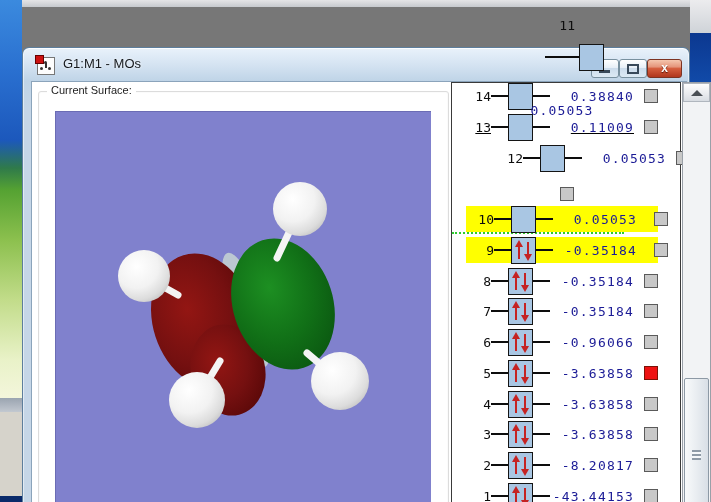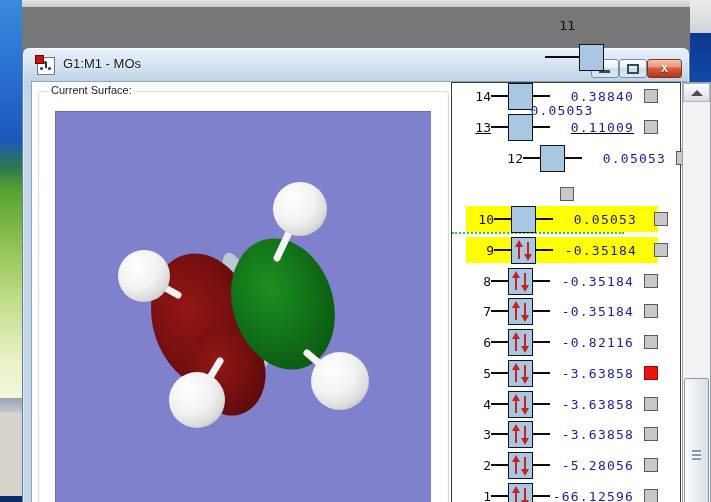--- a/index.html
+++ b/index.html
@@ -291,21 +291,21 @@
         <svg width="23" height="25">
           <g stroke="#c52222" stroke-width="2" fill="none">
             <line x1="7" y1="5" x2="7" y2="21"></line>
             <line x1="16" y1="4" x2="16" y2="20"></line>
           </g>
           <polygon points="3,9 7,2 11,9" fill="#c52222"></polygon>
           <polygon points="12,16 16,23 20,16" fill="#c52222"></polygon>
         </svg>
       </span>
     </span>
-    <span class="mo-energy">-0.82116</span>
+    <span class="mo-energy">-0.96066</span>
     <span class="mo-check"></span>
   </div>
         <div class="mo-row occ" style="top: 277px;">
     <span class="mo-num">5</span>
     <span class="mo-level">
       <span class="orb-box">
         <svg width="23" height="25">
           <g stroke="#c52222" stroke-width="2" fill="none">
             <line x1="7" y1="5" x2="7" y2="21"></line>
             <line x1="16" y1="4" x2="16" y2="20"></line>
@@ -359,38 +359,38 @@
         <svg width="23" height="25">
           <g stroke="#c52222" stroke-width="2" fill="none">
             <line x1="7" y1="5" x2="7" y2="21"></line>
             <line x1="16" y1="4" x2="16" y2="20"></line>
           </g>
           <polygon points="3,9 7,2 11,9" fill="#c52222"></polygon>
           <polygon points="12,16 16,23 20,16" fill="#c52222"></polygon>
         </svg>
       </span>
     </span>
-    <span class="mo-energy">-5.28056</span>
+    <span class="mo-energy">-8.20817</span>
     <span class="mo-check"></span>
   </div>
         <div class="mo-row occ" style="top: 400px;">
     <span class="mo-num">1</span>
     <span class="mo-level">
       <span class="orb-box">
         <svg width="23" height="25">
           <g stroke="#c52222" stroke-width="2" fill="none">
             <line x1="7" y1="5" x2="7" y2="21"></line>
             <line x1="16" y1="4" x2="16" y2="20"></line>
           </g>
           <polygon points="3,9 7,2 11,9" fill="#c52222"></polygon>
           <polygon points="12,16 16,23 20,16" fill="#c52222"></polygon>
         </svg>
       </span>
     </span>
-    <span class="mo-energy">-66.12596</span>
+    <span class="mo-energy">-43.44153</span>
     <span class="mo-check"></span>
   </div>
       </div>
 
     <div id="scrollbar" class="abs">
       <div id="sb-up" class="sb-btn">
           <span class="sb-arrow"></span>
         </div>
       <div id="sb-thumb">
           <span id="sb-grip"></span>

